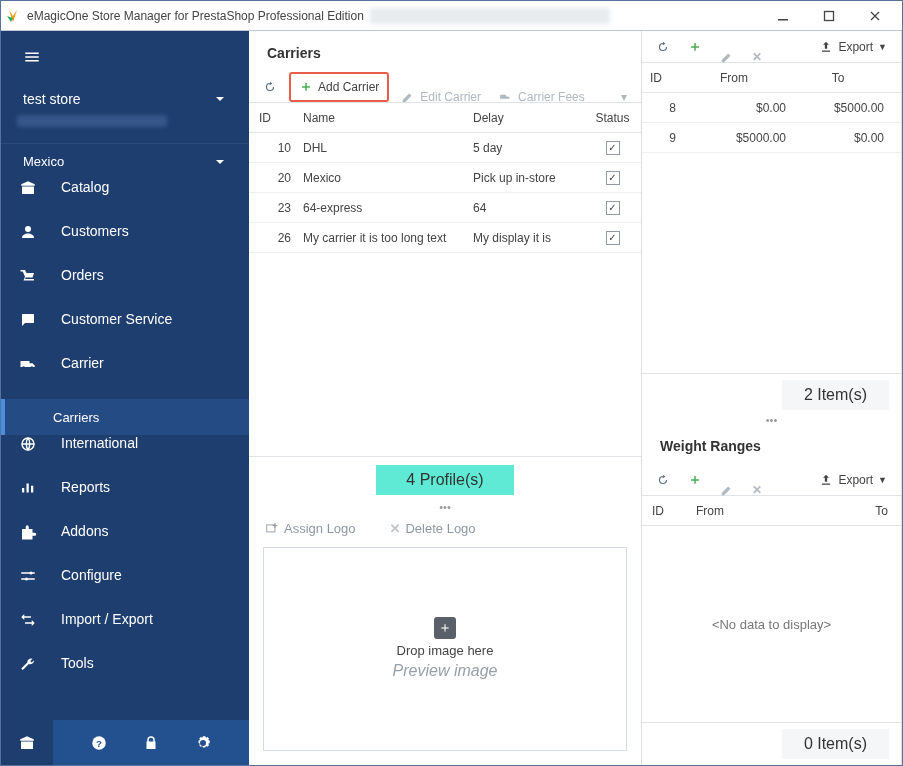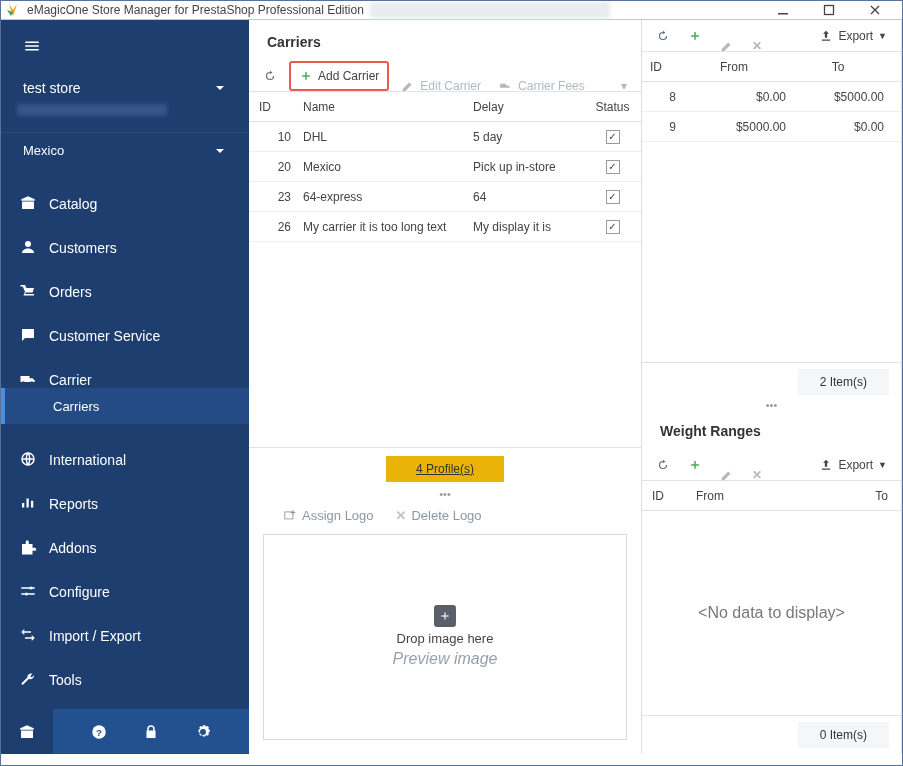--- a/index.html
+++ b/index.html
@@ -1,32 +1,32 @@
 <!DOCTYPE html>
 <html><head>
 <meta charset="utf-8">
 <style>
 * { margin: 0; padding: 0; box-sizing: border-box; font-family: "Segoe UI", Arial, sans-serif; }
 body { width: 903px; height: 766px; border: 1px solid #56739c; background: #fff; overflow: hidden; font-size: 13px; color: #333; }
-.titlebar { height: 19px; display: flex; align-items: center; padding: 0 4px; background: #fff; border-bottom: 1px solid #bfc9d6; }
+.titlebar { height: 30px; display: flex; align-items: center; padding: 0 4px; background: #fff; border-bottom: 1px solid #bfc9d6; }
 .titlebar .logo { width: 16px; height: 16px; margin-right: 6px; }
 .titlebar .title-text { flex: 0 0 auto; font-size: 12px; color: #444; }
 .titlebar .blur { flex: 0 0 auto; width: 240px; height: 16px; margin-left: 6px; background: #e8ecef; border-radius: 2px; filter: blur(2px); }
 .titlebar .spacer { flex: 1; }
 .titlebar .winbtn { width: 46px; height: 28px; display: flex; align-items: center; justify-content: center; color: #444; }
 .content { display: flex; height: 734px; }
 
 
 .sidebar { width: 248px; background: #1d3e6e; color: #fff; display: flex; flex-direction: column; }
 .menu-btn { height: 52px; display: flex; align-items: center; padding-left: 22px; }
 .store-select { padding: 8px 22px 8px 22px; display: flex; justify-content: space-between; align-items: center; font-size: 14px; }
 .store-sub { padding: 0 22px 10px 50px; }
 .blur2 { width: 150px; height: 12px; background: #37568a; border-radius: 2px; filter: blur(2px); margin-left: -34px; margin-bottom: 6px; }
 .country-select { padding: 10px 22px; display: flex; justify-content: space-between; align-items: center; font-size: 13px; border-top: 1px solid #2a4a7e; }
-.nav-item { height: 44px; display: flex; align-items: flex-end; padding-left: 18px; gap: 12px; font-size: 14px; cursor: pointer; }
+.nav-item { height: 44px; display: flex; align-items: flex-start; padding-left: 18px; gap: 24px; font-size: 14px; cursor: pointer; }
 .sub-item { height: 36px; display: flex; align-items: center; padding-left: 52px; font-size: 13px; cursor: pointer; }
 .sub-item.active { background: #244b84; border-left: 4px solid #4a8ee0; padding-left: 48px; }
 .bottombar { margin-top: auto; height: 45px; background: #23508f; display: flex; align-items: center; }
 .bottombar .tab { width: 52px; height: 45px; display: flex; align-items: center; justify-content: center; }
 .bottombar .tab.active { background: #1d3e6e; }
 .bottombar .spacer2 { flex: 0 0 20px; }
 
 
 .main { flex: 1; display: flex; }
 .panel { display: flex; flex-direction: column; border-right: 1px solid #ddd; }
@@ -43,39 +43,39 @@
 
 
 .thead { height: 30px; border-bottom: 1px solid #e0e4e9; display: flex; align-items: center; background: #fff; font-size: 12px; color: #444; }
 .trow { height: 30px; border-bottom: 1px solid #edf0f3; display: flex; align-items: center; font-size: 12px; color: #444; }
 .c-id { width: 48px; text-align: right; padding-right: 6px; }
 .c-name { width: 170px; padding-left: 6px; }
 .c-delay { width: 118px; padding-left: 6px; }
 .c-status { width: 55px; display: flex; justify-content: center; }
 .checkbox { width: 14px; height: 14px; border: 1px solid #939aa6; display: flex; align-items: center; justify-content: center; font-size: 10px; color: #444; }
 .tfooter { display: flex; justify-content: center; padding: 8px 0; border-top: 1px solid #e0e4e9; }
-.tfooter .box { background: #eab308; padding: 6px 30px; font-size: 12px; text-decoration: underline; }
+.tfooter .box { background: #5eead4; padding: 6px 30px; font-size: 16px; }
 .dots { text-align: center; color: #999; font-size: 11px; line-height: 8px; }
 
 
-.logo-toolbar { height: 36px; display: flex; align-items: center; gap: 10px; padding: 0 28px; color: #8d97a3; font-size: 13px; }
+.logo-toolbar { height: 36px; display: flex; align-items: center; gap: 22px; padding: 0 10px; color: #8d97a3; font-size: 13px; }
 .drop-area { margin: 0 14px 14px 14px; border: 1px solid #d7dce2; flex: 1; display: flex; flex-direction: column; align-items: center; justify-content: center; gap: 4px; color: #444; font-size: 13px; }
 .drop-area .sub { color: #97a0aa; font-size: 16px; font-style: italic; }
 .drop-plus { width: 22px; height: 22px; background: #5a606a; border-radius: 3px; display: flex; align-items: center; justify-content: center; color: #fff; font-size: 14px; }
 
 
 .pr-id { width: 40px; text-align: right; padding-right: 6px; }
 .pr-from { width: 110px; text-align: right; padding-right: 6px; }
 .pr-to { width: 100px; text-align: right; padding-right: 8px; }
 .wr-id { width: 48px; padding-left: 10px; }
 .wr-from { width: 120px; padding-left:6px; }
 .wr-to { width: 88px; text-align: right; padding-right: 10px; }
-.nodata { flex:1; display:flex; align-items:center; justify-content:center; color:#777; font-size:16px; }
+.nodata { flex:1; display:flex; align-items:center; justify-content:center; color:#777; font-size:13px; }
 .r-footer { display:flex; justify-content:flex-end; padding:6px 12px; border-top:1px solid #e0e4e9; }
-.r-footer .box { background:#f4f6f8; padding:6px 22px; font-size:12px; }
+.r-footer .box { background:#f4f6f8; padding:6px 22px; font-size:16px; }
 
 svg { display: block; }
 .ic { width: 18px; height: 18px; fill: currentColor; }
 .ic-sm { width: 14px; height: 14px; fill: currentColor; }
 </style>
 </head>
 <body>
 
 <div class="titlebar">
   <svg class="logo" viewBox="0 0 16 16">

